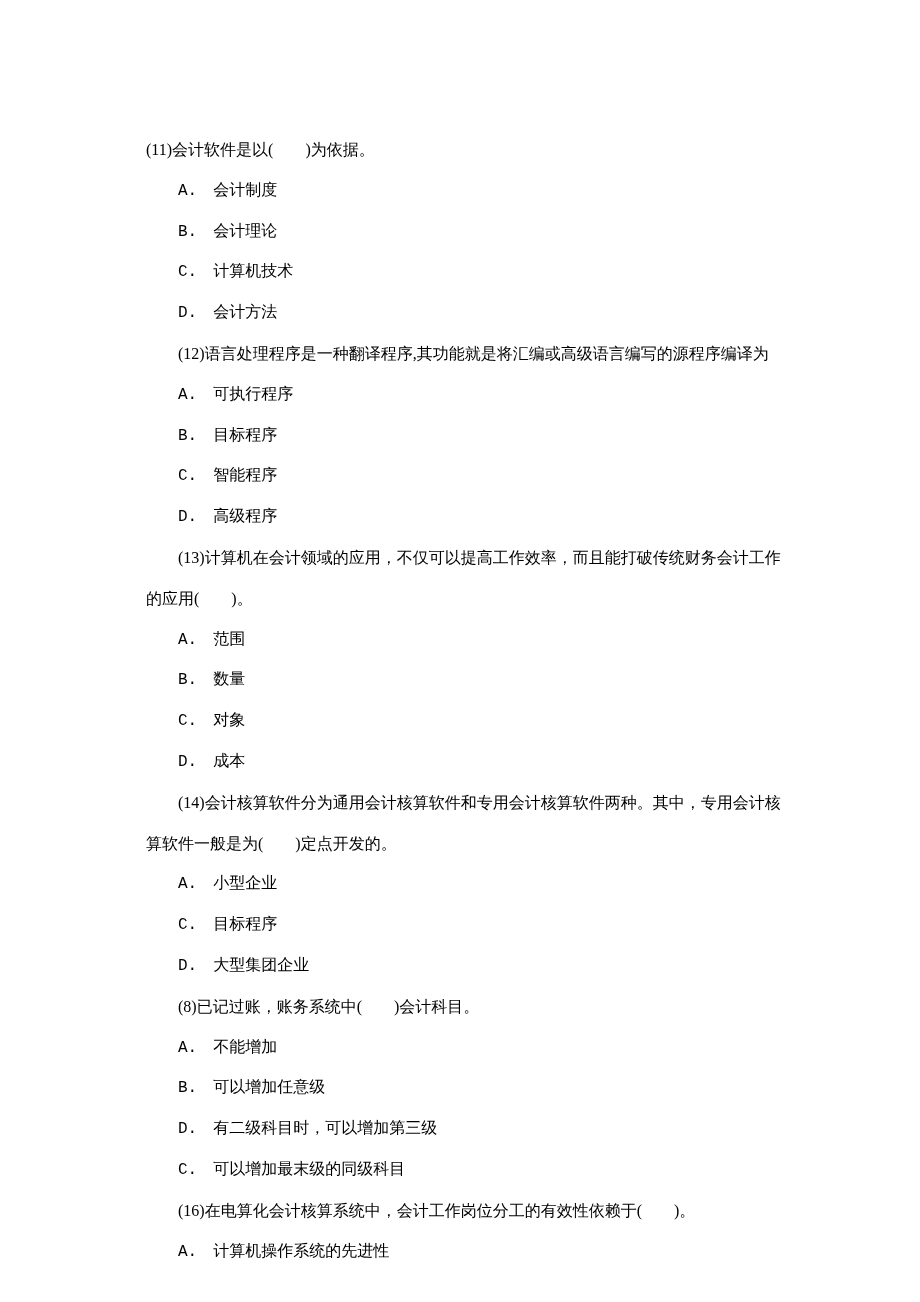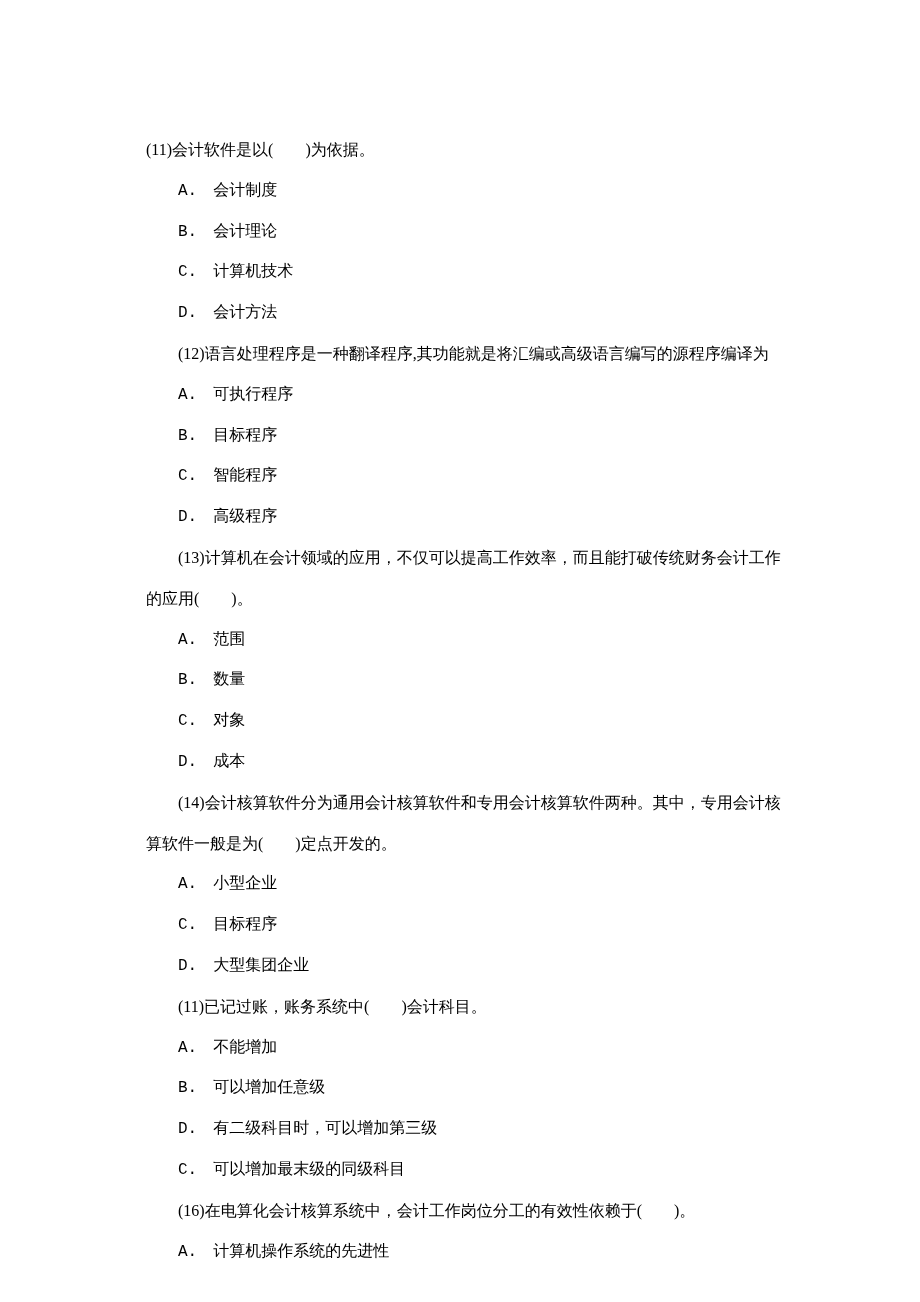--- a/index.html
+++ b/index.html
@@ -59,21 +59,21 @@
 
   <div>
     <div class="question-text-indent">(14)会计核算软件分为通用会计核算软件和专用会计核算软件两种。其中，专用会计核</div>
     <div class="question-text">算软件一般是为(　　)定点开发的。</div>
     <div class="option">A.　小型企业</div>
     <div class="option">C.　目标程序</div>
     <div class="option">D.　大型集团企业</div>
   </div>
 
   <div>
-    <div class="question-text-indent">(11)已记过账，账务系统中(　　)会计科目。</div>
+    <div class="question-text-indent">(8)已记过账，账务系统中(　　)会计科目。</div>
     <div class="option">A.　不能增加</div>
     <div class="option">B.　可以增加任意级</div>
     <div class="option">D.　有二级科目时，可以增加第三级</div>
     <div class="option">C.　可以增加最末级的同级科目</div>
   </div>
 
   <div>
     <div class="question-text-indent">(16)在电算化会计核算系统中，会计工作岗位分工的有效性依赖于(　　)。</div>
     <div class="option">A.　计算机操作系统的先进性</div>
   </div>

